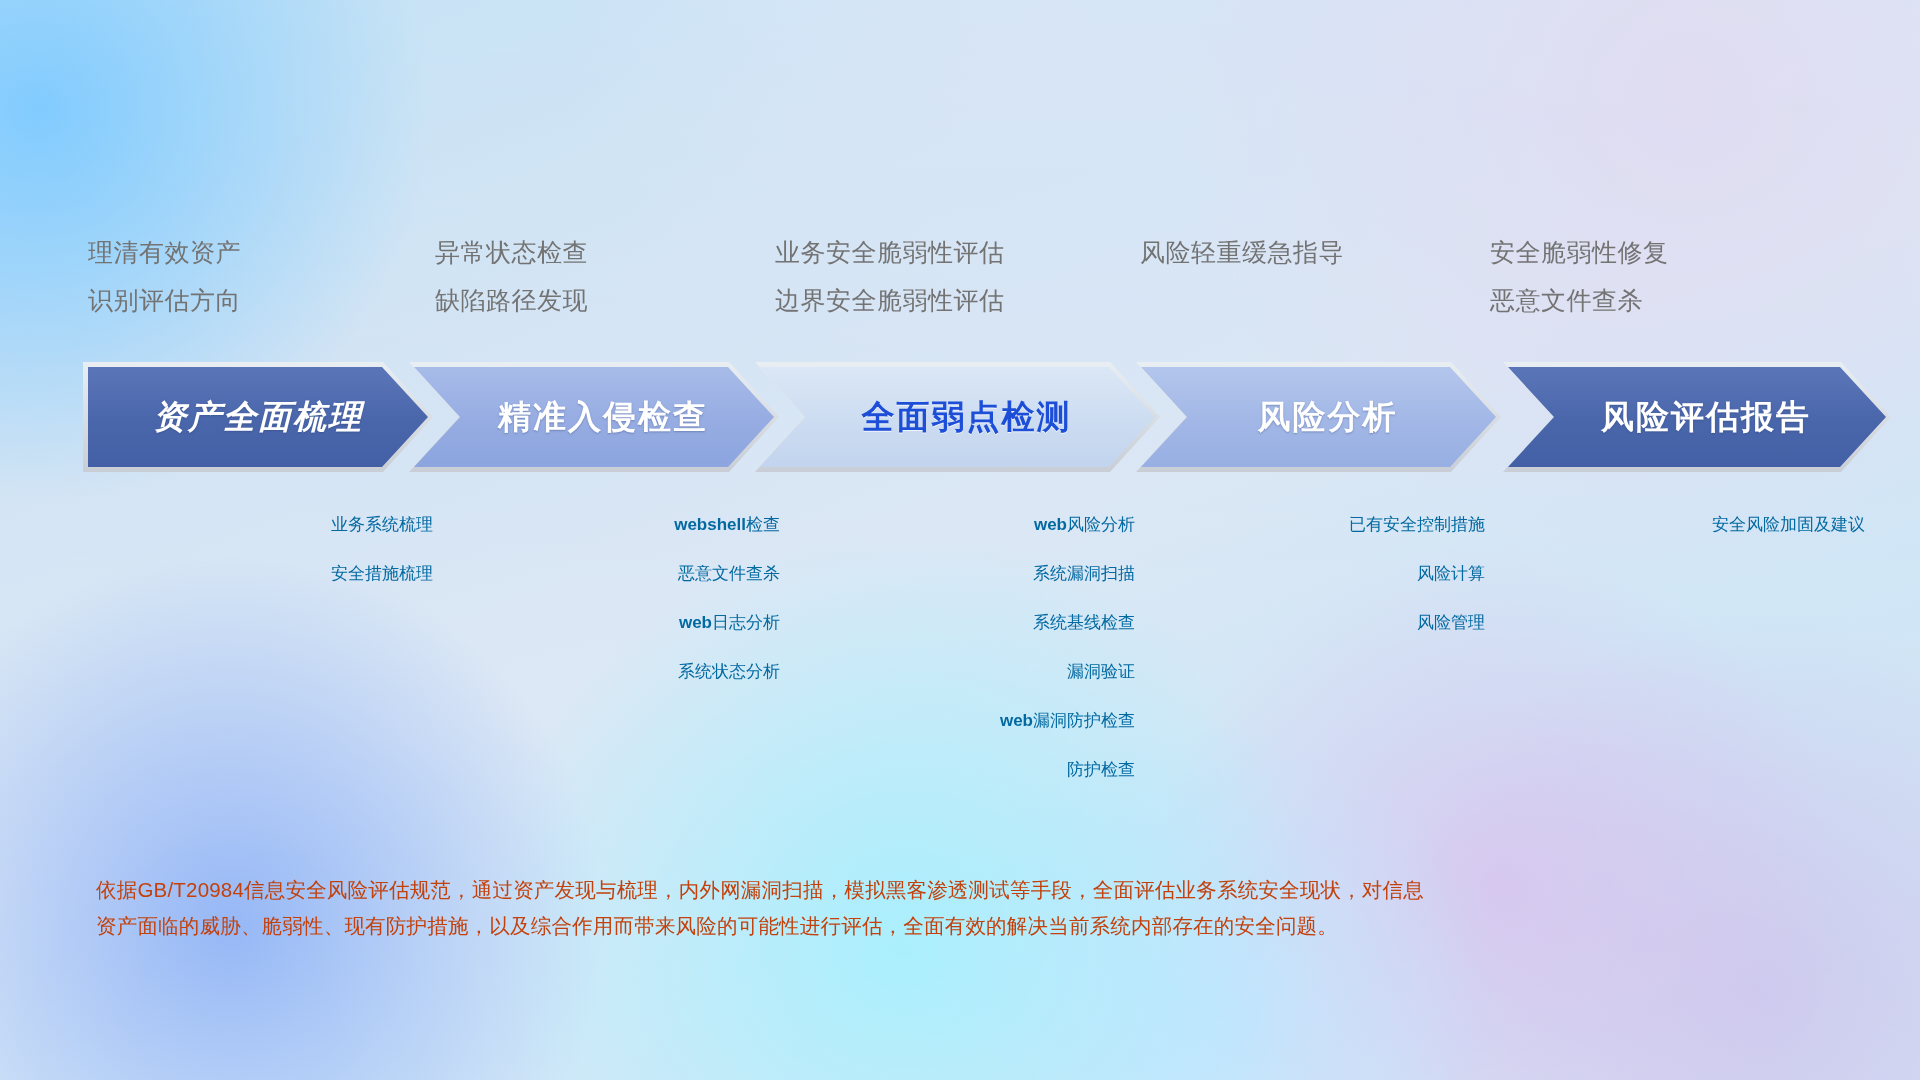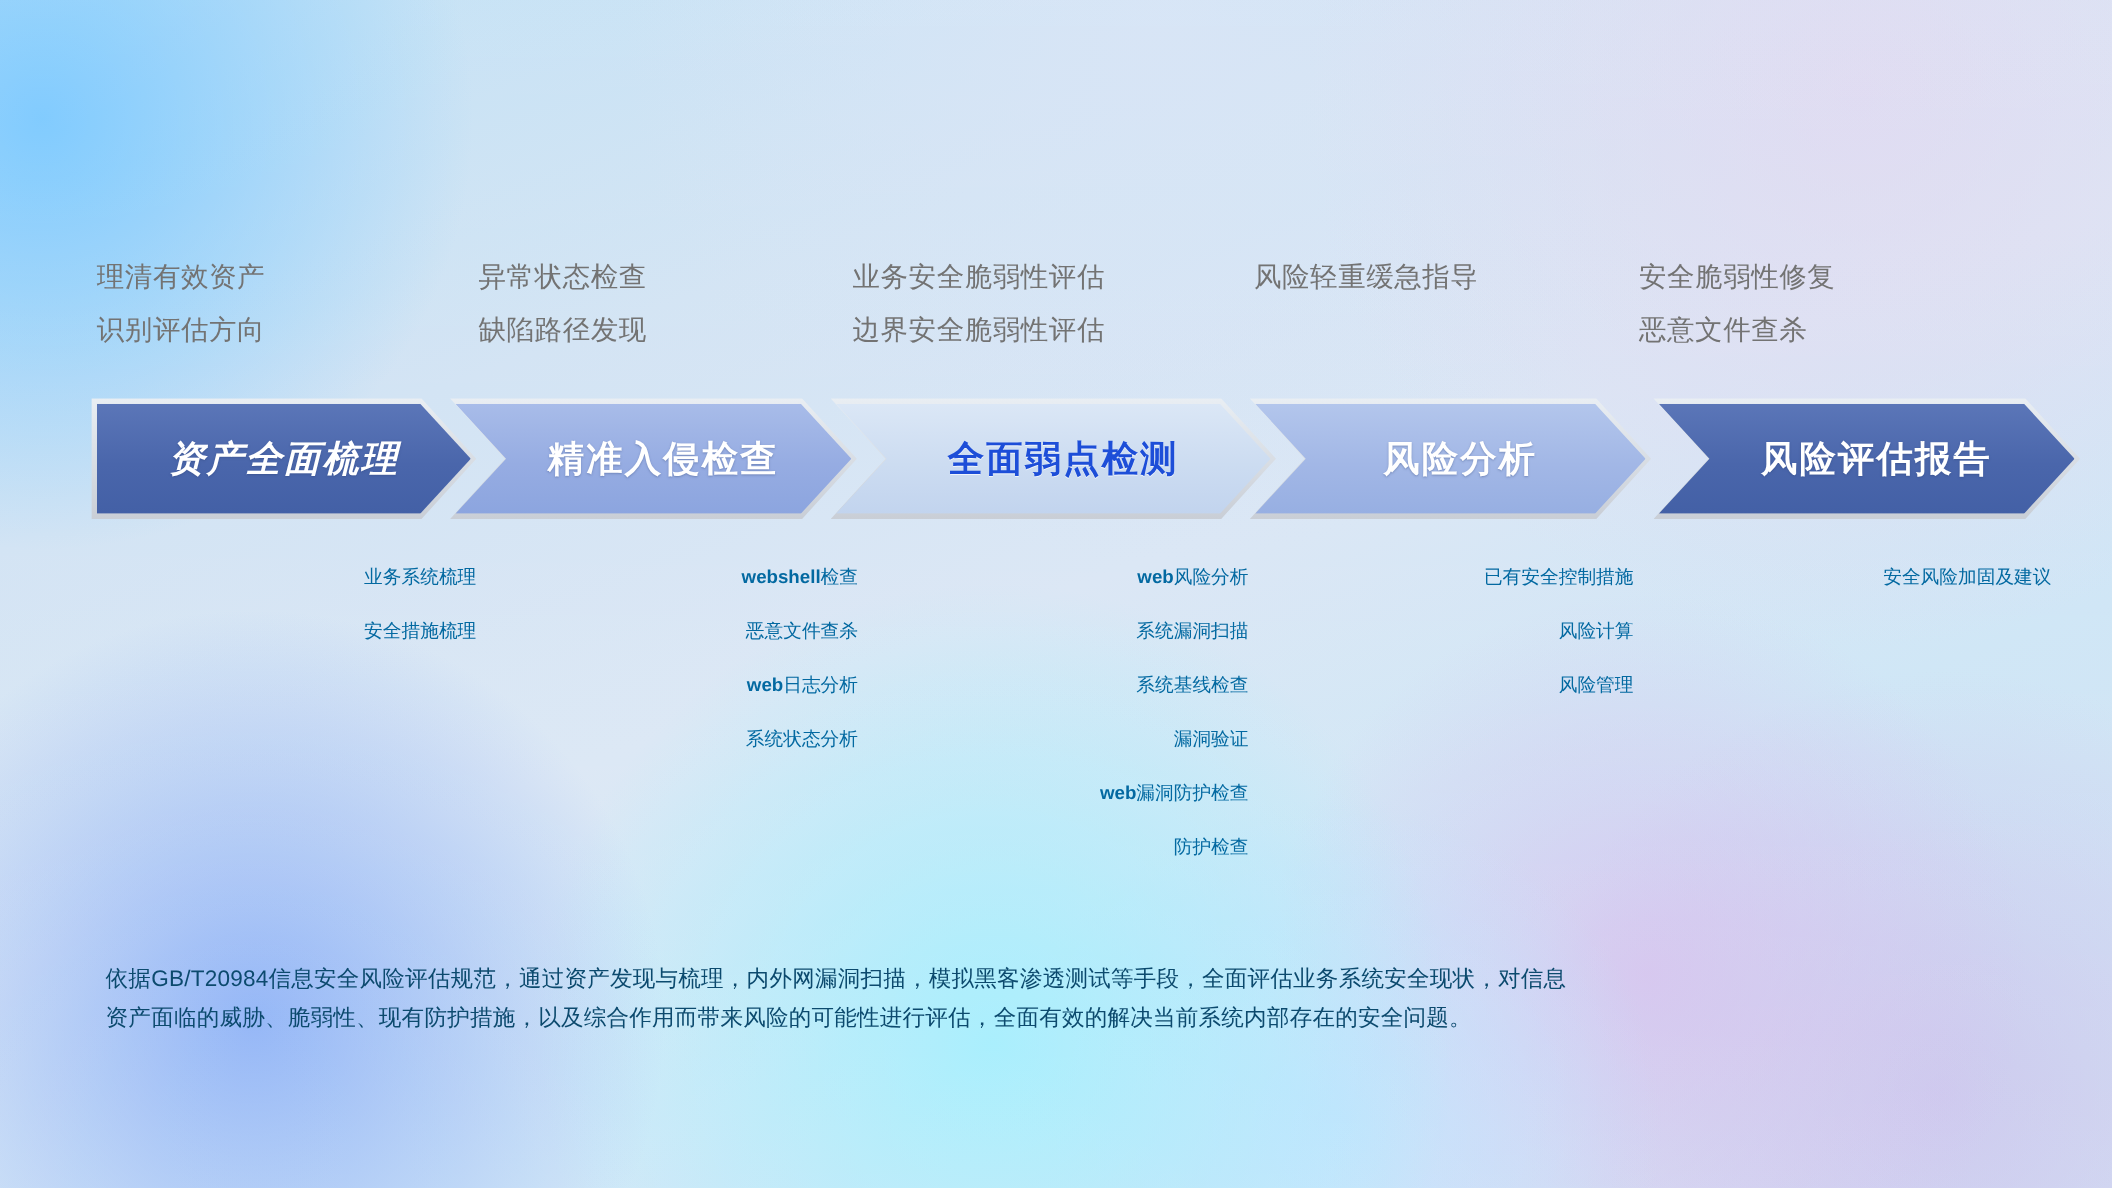--- a/index.html
+++ b/index.html
@@ -131,21 +131,21 @@
   }
   .bot-col .bline { display: block; }
   .bline .lat { font-weight: bold; }
 
   
   #footer {
     position: absolute;
     left: 96px;
     top: 872px;
     width: 1520px;
-    color: #0c4a6e;
+    color: #c2410c;
     font-size: 20.5px;
     line-height: 36px;
     letter-spacing: 0.2px;
   }
   #footer .fline { display: block; }
 </style>
 </head>
 <body>
 
 <div id="bg"></div>

